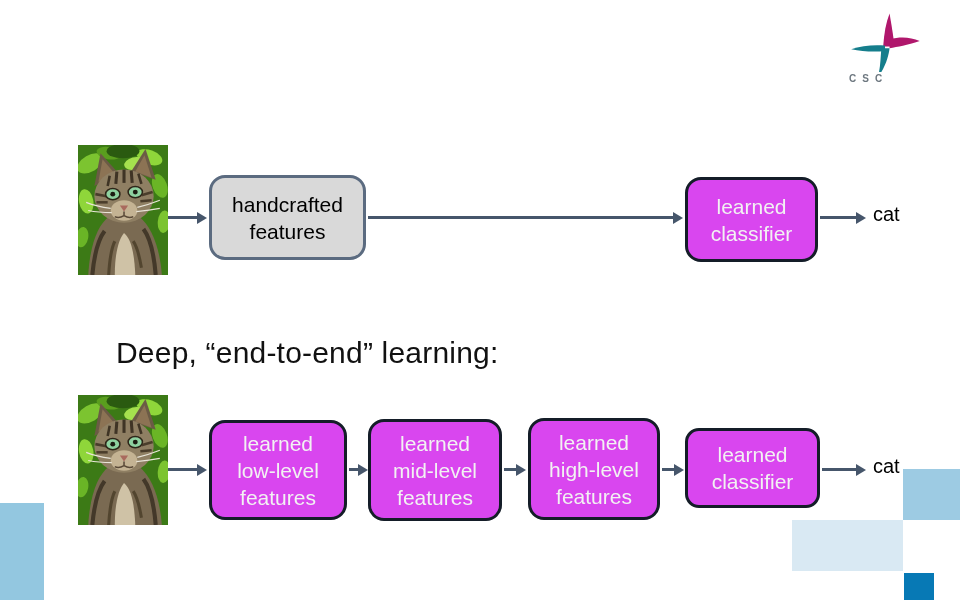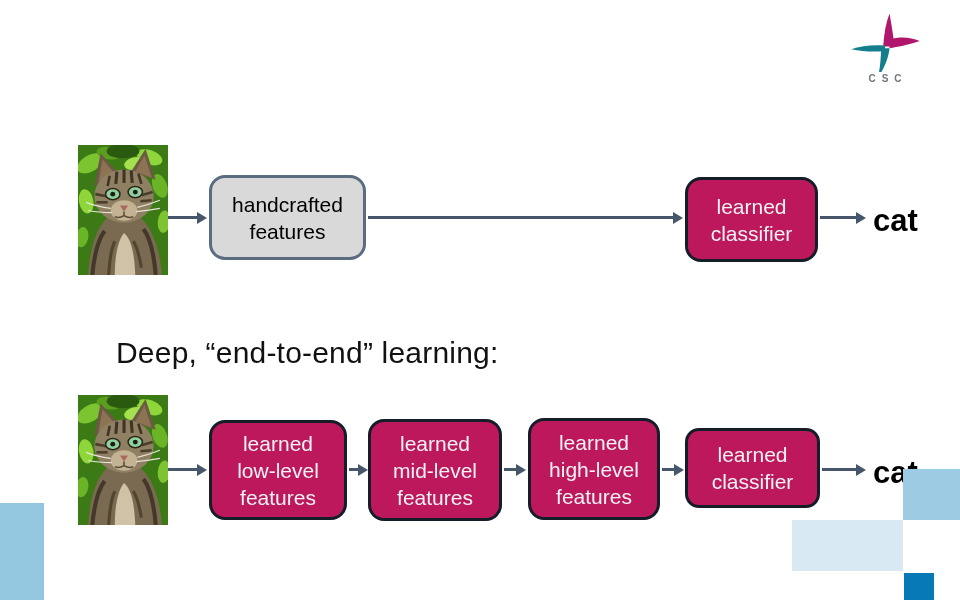--- a/index.html
+++ b/index.html
@@ -11,53 +11,53 @@
 
   
   .title{
     position:absolute;color:#111111;font-size:30px;font-weight:400;
     letter-spacing:0.2px;white-space:nowrap;
   }
   .title-1{left:86px;top:86px;}
   .title-2{left:88px;top:336px;margin-left:28px;}
 
   
-  .logo{position:absolute;left:843px;top:8px;width:84px;text-align:center;}
+  .logo{position:absolute;left:843px;top:8px;width:84px;text-align:left;}
   .logo svg{display:block;margin:0 auto;}
   .logo-text{
     margin-top:1px;font-size:10px;font-weight:700;color:#6e7880;
     letter-spacing:6px;padding-left:6px;
   }
 
   
   .box{
     position:absolute;display:flex;align-items:center;justify-content:center;
     text-align:center;border-radius:16px;box-sizing:border-box;
     font-size:21px;line-height:27px;white-space:pre-line;
   }
   .box-light{
     background:#d9d9d9;border:3px solid #5b6b80;color:#000000;
   }
   .box-dark{
-    background:#be185d;border:3px solid #141d28;color:#f2f2f2;
+    background:#d946ef;border:3px solid #141d28;color:#f2f2f2;
   }
 
   
   .arrow{
     position:absolute;height:3px;background:#46566b;
   }
   .arrow::after{
     content:"";position:absolute;right:-9px;top:50%;transform:translateY(-50%);
     border-left:10px solid #46566b;border-top:6px solid transparent;
     border-bottom:6px solid transparent;width:0;height:0;
   }
 
   
   .out-label{
-    position:absolute;font-size:31px;font-weight:700;color:#000000;
+    position:absolute;font-size:20px;font-weight:400;color:#000000;
   }
 
   
   .cat-img{position:absolute;width:90px;height:130px;}
 
   
   .deco{position:absolute;}
   .deco-left   {left:0;   top:503px;width:44px; height:97px;background:#93c7e0;}
   .deco-mid    {left:903px;top:469px;width:57px; height:51px;background:#9dcbe3;}
   .deco-pale   {left:792px;top:520px;width:111px;height:51px;background:#d9e9f3;}

